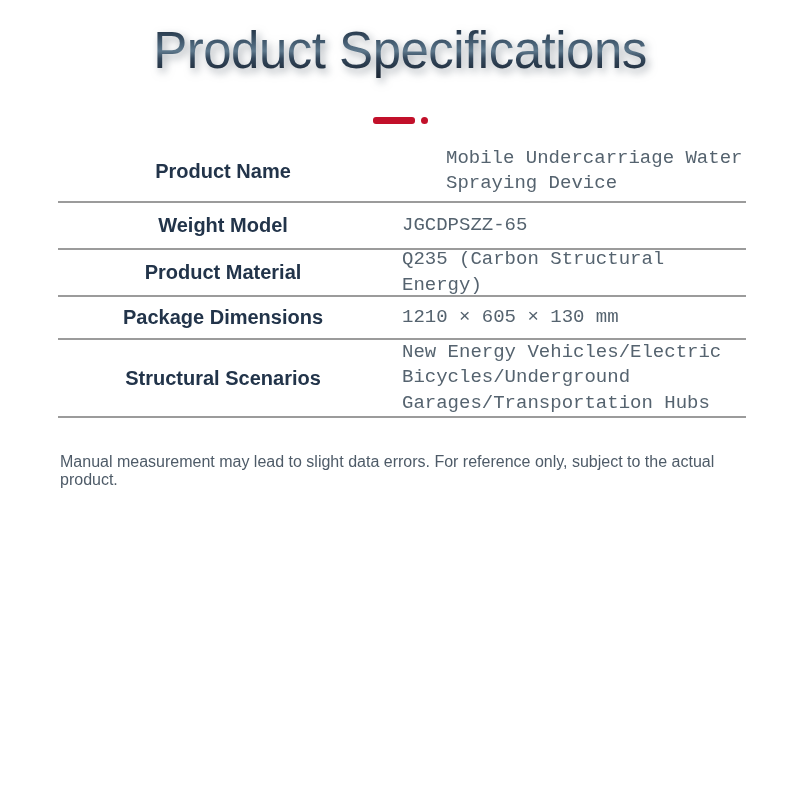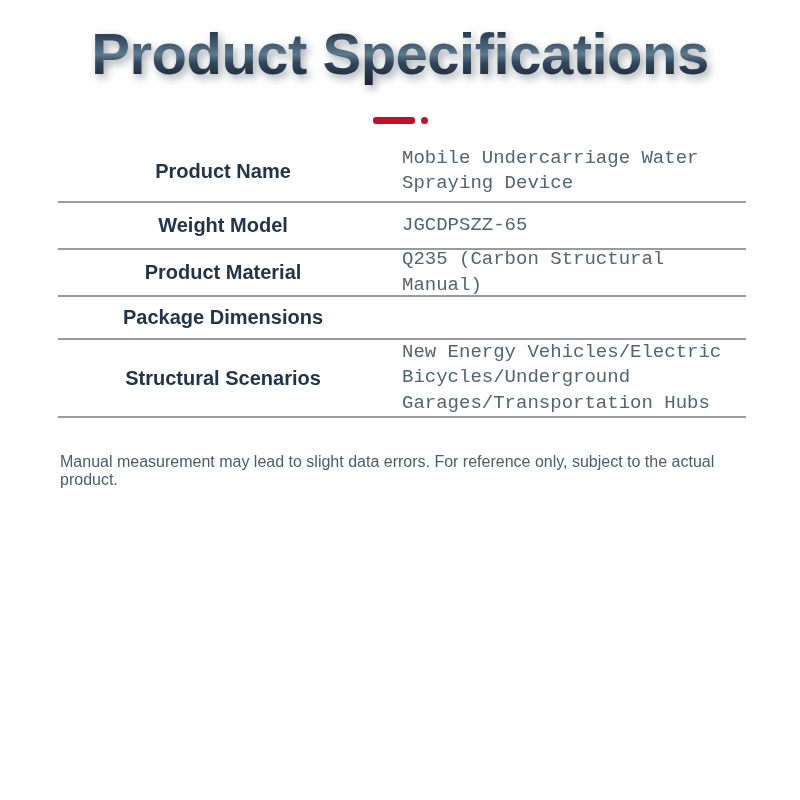--- a/index.html
+++ b/index.html
@@ -18,22 +18,22 @@
 
   
   .title-wrap {
     position: absolute;
     left: 0; top: 24px;
     width: 800px;
     text-align: center;
   }
   .title {
     display: inline-block;
-    font-size: 58px;
-    font-weight: bold;
+    font-size: 51px;
+    font-weight: normal;
     letter-spacing: -0.5px;
     background: linear-gradient(180deg,
         #1e2b3a 0%,
         #2c3f52 16%,
         #4a6378 38%,
         #5e788c 50%,
         #32465a 64%,
         #223040 86%,
         #1b2634 100%);
     -webkit-background-clip: text;
@@ -72,21 +72,21 @@
     left: 58px;
     top: 141px;
     width: 688px;
   }
   .spec-row {
     display: flex;
     align-items: center;
     border-bottom: 2px solid #9b9b9b;
     box-sizing: border-box;
   }
-  .spec-row:first-child { border-top: 0; }
+  .spec-row:first-child { border-top: 0; gap: 44px; }
   .spec-label {
     width: 330px;
     flex: 0 0 330px;
     font-size: 20px;
     font-weight: bold;
     color: #22344a;
     text-align: center;
     padding: 0 6px;
     box-sizing: border-box;
   }
@@ -144,25 +144,26 @@
       <div class="spec-value">Mobile Undercarriage Water Spraying Device</div>
     </div>
 
     <div class="spec-row r-model">
       <div class="spec-label">Weight Model</div>
       <div class="spec-value">JGCDPSZZ-65</div>
     </div>
 
     <div class="spec-row r-mat">
       <div class="spec-label">Product Material</div>
-      <div class="spec-value">Q235 (Carbon Structural Manual)</div>
+      <div class="spec-value">Q235 (Carbon Structural Energy)</div>
     </div>
 
     <div class="spec-row r-pkg">
       <div class="spec-label">Package Dimensions</div>
+      <div class="spec-value">1210 × 605 × 130 mm</div>
     </div>
 
 
     <div class="spec-row r-scn">
       <div class="spec-label">Structural Scenarios</div>
       <div class="spec-value">New Energy Vehicles/Electric Bicycles/Underground Garages/Transportation Hubs</div>
     </div>
 
   </div>
 

